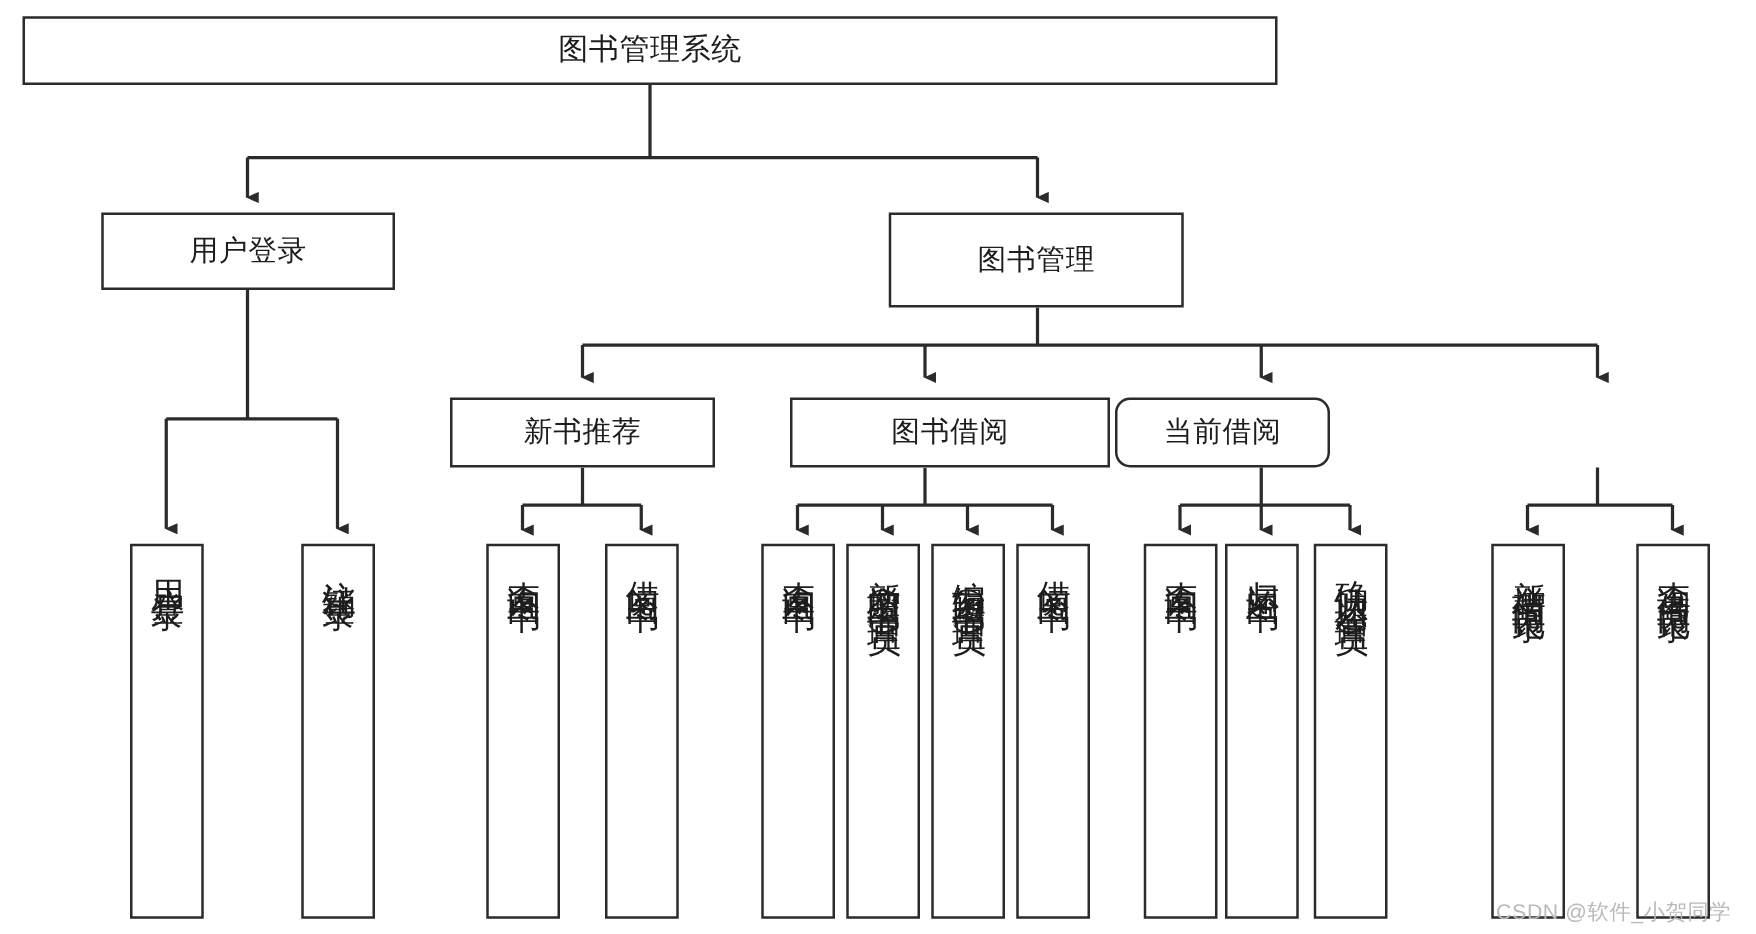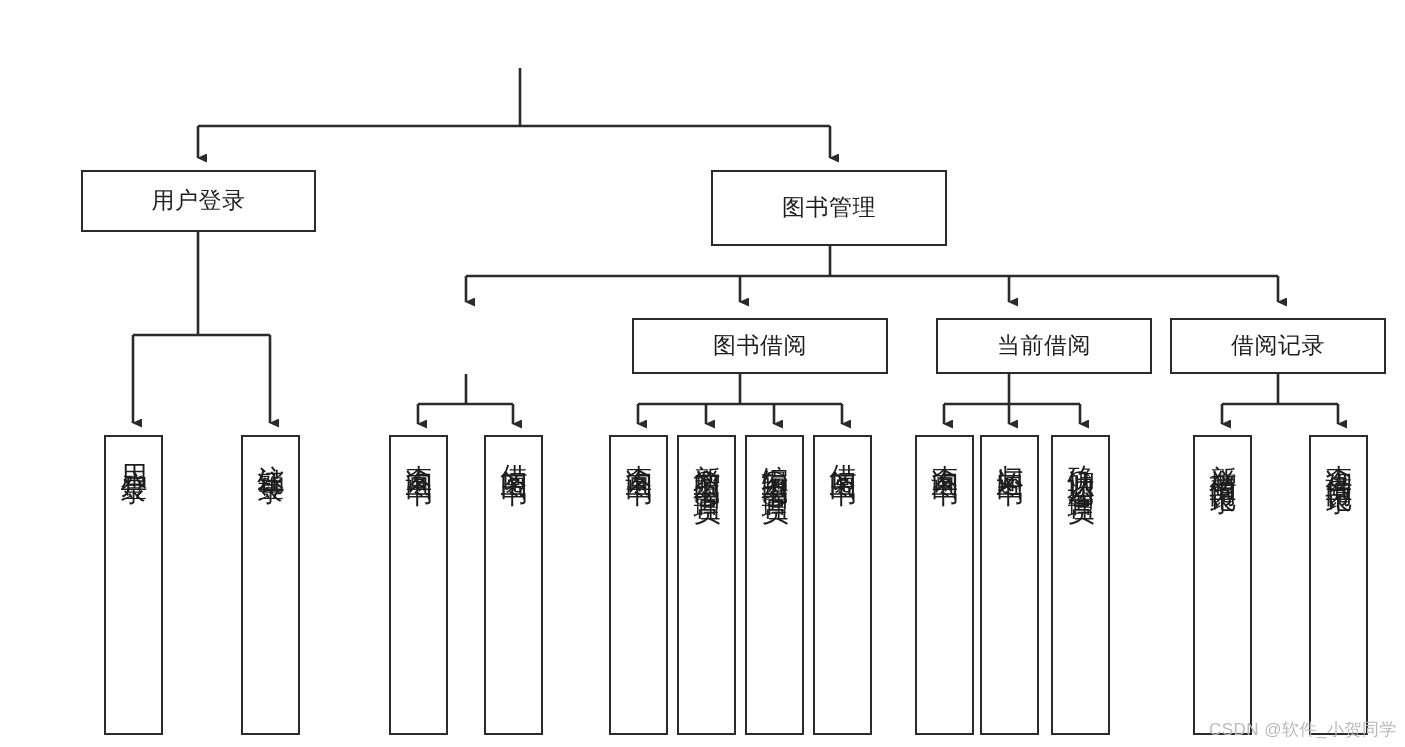--- a/index.html
+++ b/index.html
@@ -52,21 +52,21 @@
   .node.v .lbl{
     writing-mode:vertical-rl;
     text-orientation:upright;
     font-size:27px;
     line-height:1.0;
     letter-spacing:5px;
     white-space:nowrap;
   }
   #watermark{
     position:absolute;
-    right:8px;
+    right:20px;
     bottom:6px;
     font-size:17px;
     color:#b9b9b9;
     white-space:nowrap;
     letter-spacing:0.5px;
   }
 </style>
 </head>
 <body>
 
@@ -115,41 +115,44 @@
       <path d="M1009,404 L1009,424" marker-end="url(#arrow)"></path>
       <path d="M1080,404 L1080,424" marker-end="url(#arrow)"></path>
 
       <path d="M1278,374 L1278,404"></path>
       <path d="M1222,404 L1338,404"></path>
       <path d="M1222,404 L1222,424" marker-end="url(#arrow)"></path>
       <path d="M1338,404 L1338,424" marker-end="url(#arrow)"></path>
     </g>
   </svg>
 
+  <div class="node h root" style="left:18px; top:13px; width:1004px; height:55px;">
+    <span class="lbl">图书管理系统</span>
+  </div>
 
   <div class="node h" style="left:81px; top:170px; width:235px; height:62px;">
     <span class="lbl">用户登录</span>
   </div>
 
   <div class="node h" style="left:711px; top:170px; width:236px; height:76px;">
     <span class="lbl">图书管理</span>
   </div>
 
+  <div class="node h" style="left:360px; top:318px; width:212px; height:56px;">
+    <span class="lbl">新书推荐</span>
+  </div>
 
   <div class="node h" style="left:632px; top:318px; width:256px; height:56px;">
     <span class="lbl">图书借阅</span>
   </div>
 
-  <div class="node h" style="left:936px; top:318px; width:216px; height:56px;">
+  <div class="node h" style="left:892px; top:318px; width:172px; height:56px;border-radius:12px;">
     <span class="lbl">当前借阅</span>
   </div>
 
-  <div class="node h" style="left:1170px; top:318px; width:216px; height:56px;">
-    <span class="lbl">借阅记录</span>
-  </div>
 
   <div class="node v" style="left:104px; top:435px; width:59px; height:300px;">
     <span class="lbl">用户登录</span>
   </div>
   <div class="node v" style="left:241px; top:435px; width:59px; height:300px;">
     <span class="lbl">注销登录</span>
   </div>
 
   <div class="node v" style="left:389px; top:435px; width:59px; height:300px;">
     <span class="lbl">查询图书</span>

